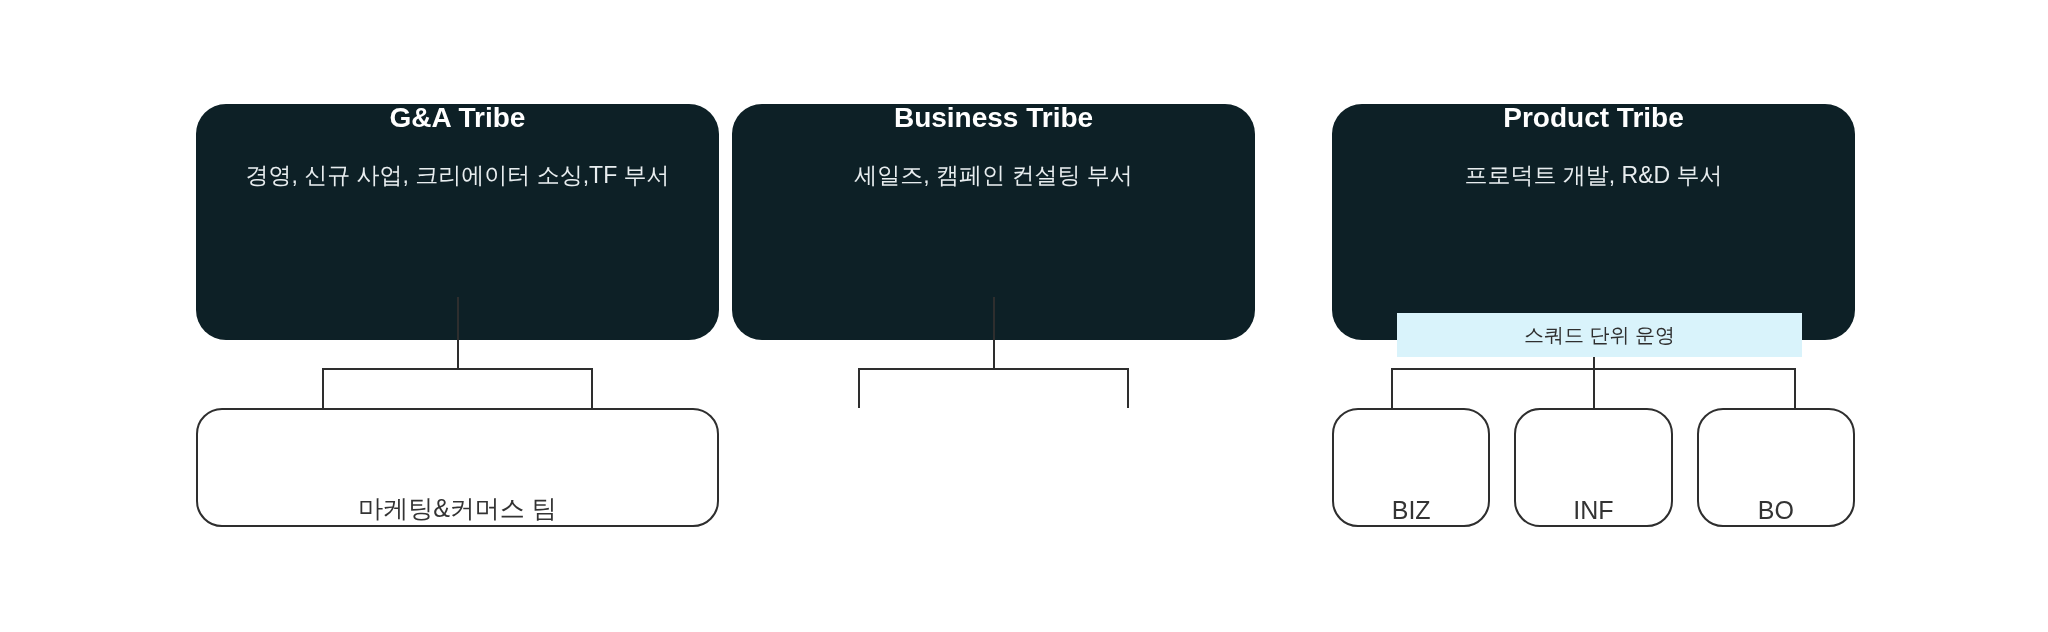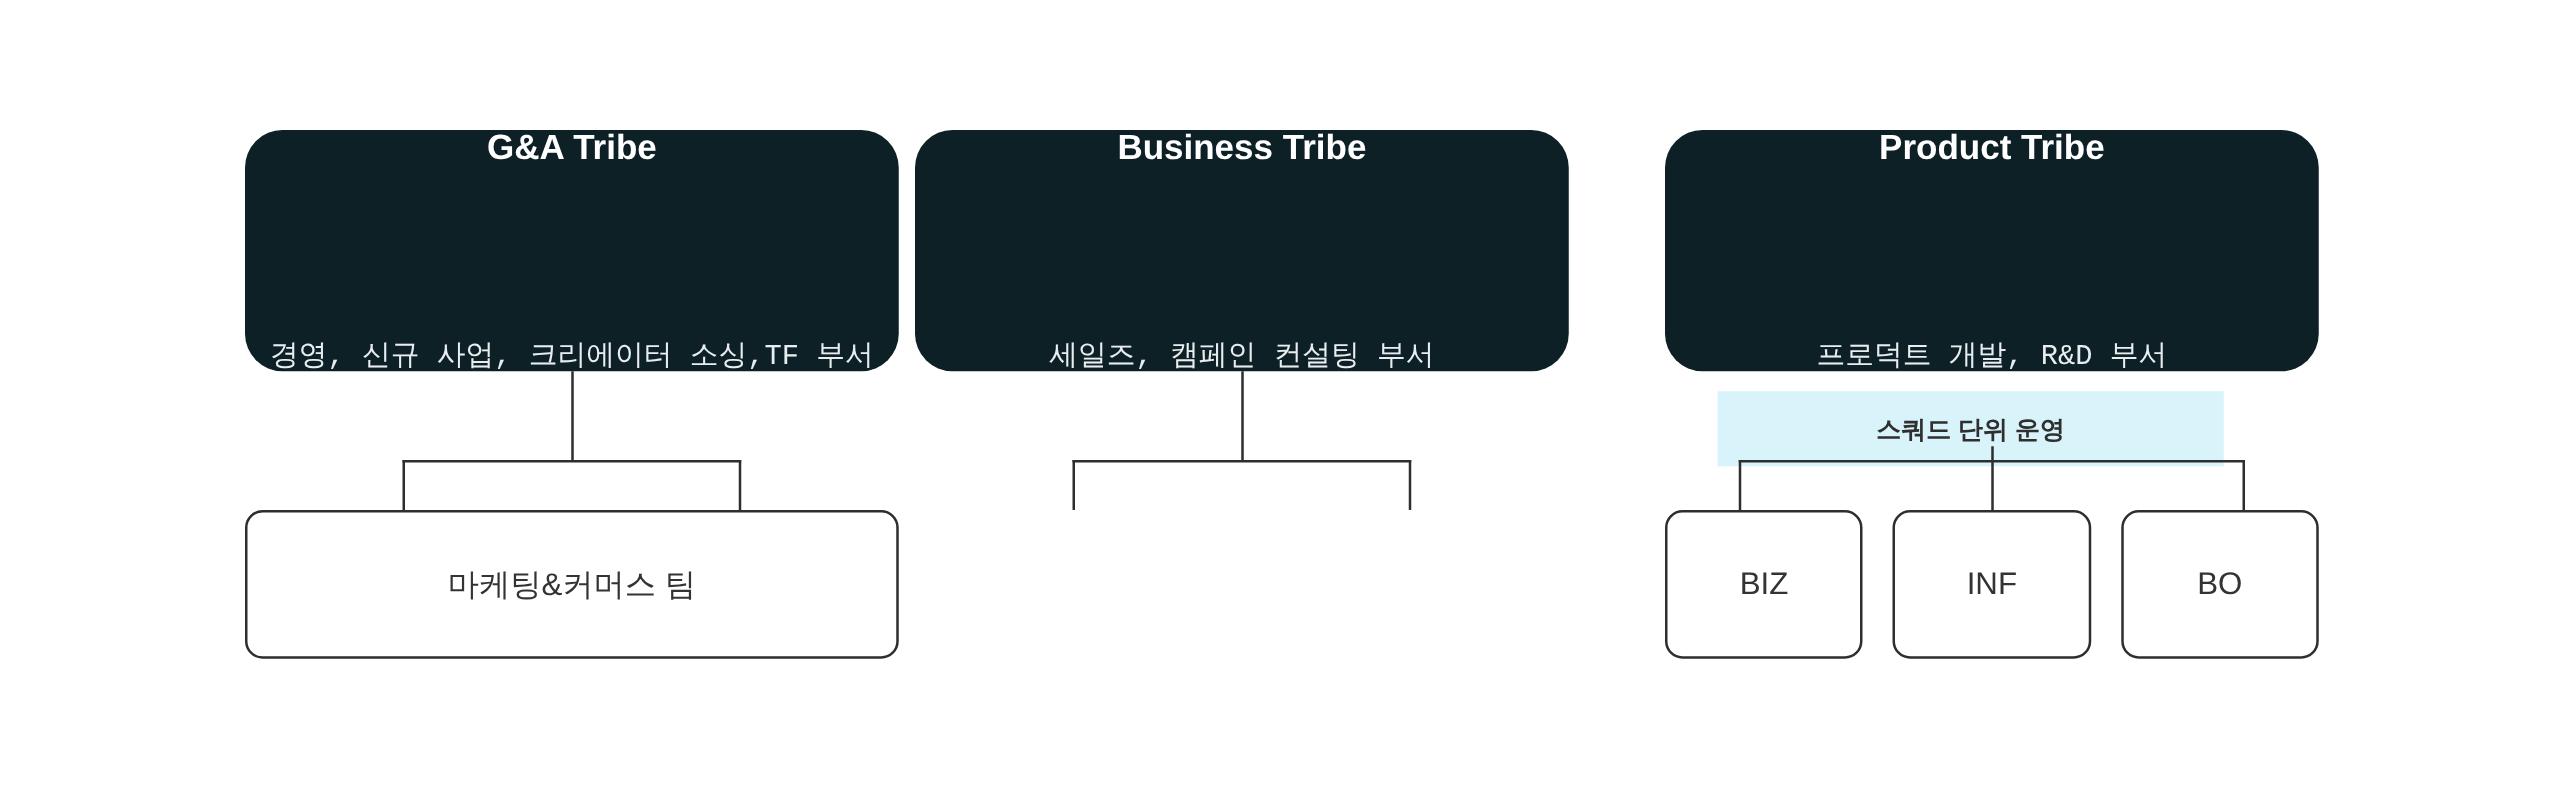--- a/index.html
+++ b/index.html
@@ -32,43 +32,42 @@
     height: 423px;
   }
   .column.col-0 { left: 196px; }
   .column.col-1 { left: 732px; }
   .column.col-2 { left: 1332px; }
 
   .tribe-card {
     position: absolute;
     top: 0; left: 0;
     width: 523px;
-    height: 193px;
+    height: 236px;
     background: var(--tribe-bg);
     border-radius: 30px;
     display: flex;
     flex-direction: column;
     align-items: center;
-    justify-content: space-between;
+    justify-content: flex-start;
     gap: 32px;
     text-align: center;
   }
   .tribe-title {
     color: var(--tribe-title);
     font-size: 28px;
     font-weight: 700;
     line-height: 1;
   }
   .tribe-subtitle {
     color: var(--tribe-subtitle);
     font-size: 23px;
     font-weight: 400;
     line-height: 1;
     white-space: nowrap;
-    font-family: Liberation Mono, monospace;
   }
 
   
   .stem {
     position: absolute;
     top: 193px;
     left: calc(50% - 1px);
     width: 2px;
     height: 71px;
     background: var(--line);
@@ -88,48 +87,47 @@
     top: 253px;
     left: calc(50% - 1px);
     width: 2px;
     height: 51px;
     background: var(--line);
   }
 
   .squad-badge {
     position: absolute;
     top: 209px;
-    left: 42px;
+    left: 65px;
     width: 405px;
-    height: 60px;
+    height: 44px;
     background: var(--badge-bg);
     color: var(--badge-text);
     font-size: 20px;
     display: flex;
     align-items: center;
     justify-content: center;
-    font-weight: bold;
   }
 
   .children {
     position: absolute;
     top: 304px;
     left: 0;
     width: 523px;
     height: 119px;
     display: flex;
     gap: 24px;
   }
   .team-box {
     flex: 1;
     background: #ffffff;
     border: 2px solid var(--child-border);
-    border-radius: 14px;
+    border-radius: 26px;
     display: flex;
-    align-items: center;
+    align-items: flex-end;
     justify-content: center;
   }
   .team-label {
     color: var(--child-text);
     font-size: 25px;
     white-space: nowrap;
   }
 </style>
 </head>
 <body>

